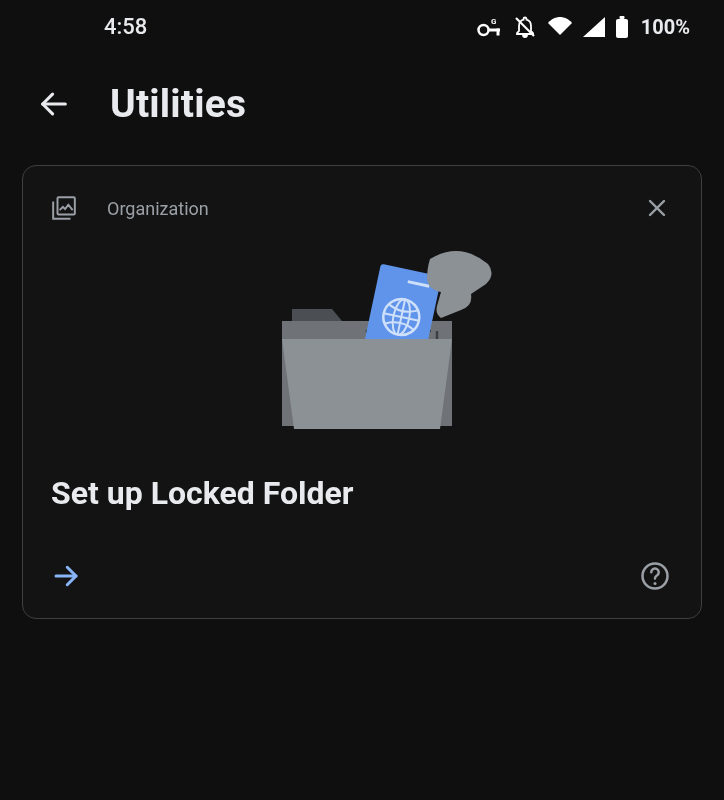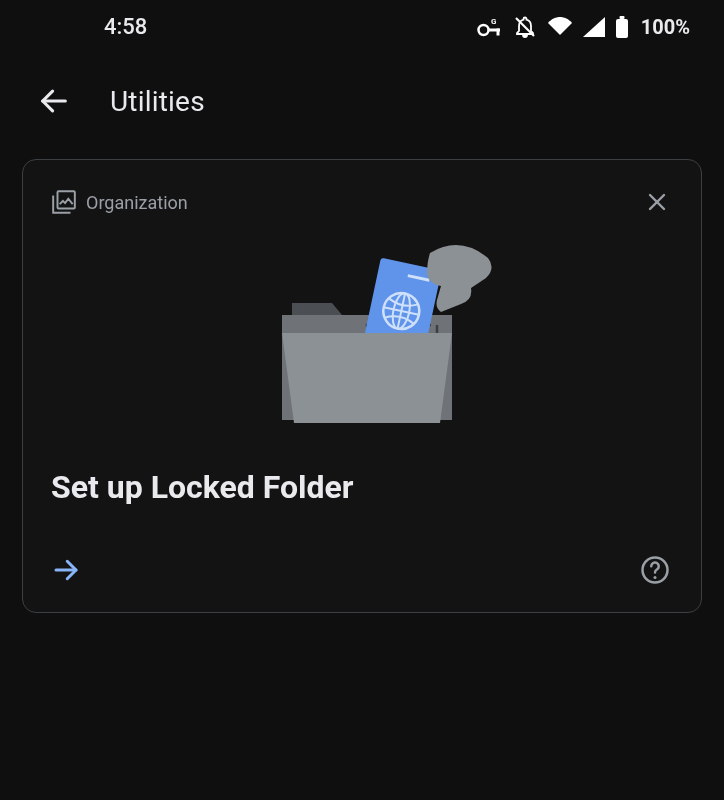--- a/index.html
+++ b/index.html
@@ -21,32 +21,32 @@
   .status-right { display: flex; align-items: center; gap: 10px; }
   .status-right .battery-text { font-size: 20px; font-weight: 700; margin-left: 2px; }
   .icon { display: inline-flex; align-items: center; justify-content: center; }
   .app-bar {
     display: flex;
     align-items: center;
     gap: 36px;
     padding: 32px 34px 26px 34px;
   }
   .back-btn { display:flex; align-items:center; justify-content:center; width:40px; height:40px; cursor:pointer; }
-  .app-title { font-size: 28px; font-weight: 400; letter-spacing: 0.2px; }
+  .app-title { font-size: 39px; font-weight: 700; letter-spacing: 0.2px; }
   .card {
     margin: 12px 22px 0 22px;
     border: 1px solid #3c4043;
     border-radius: 14px;
     padding: 26px 28px 24px 28px;
     background: #131314;
   }
   .card-top {
     display: flex;
     align-items: center;
-    gap: 9px;
+    gap: 30px;
   }
   .card-category { color: #9aa0a6; font-size: 18px; flex:1; }
   .close-btn { color:#9aa0a6; cursor:pointer; display:flex; align-items:center; justify-content:center; width:32px; height:32px; }
   .illustration {
     display:flex;
     justify-content:center;
     align-items:center;
     height: 220px;
     margin: 10px 0 20px 0;
   }

